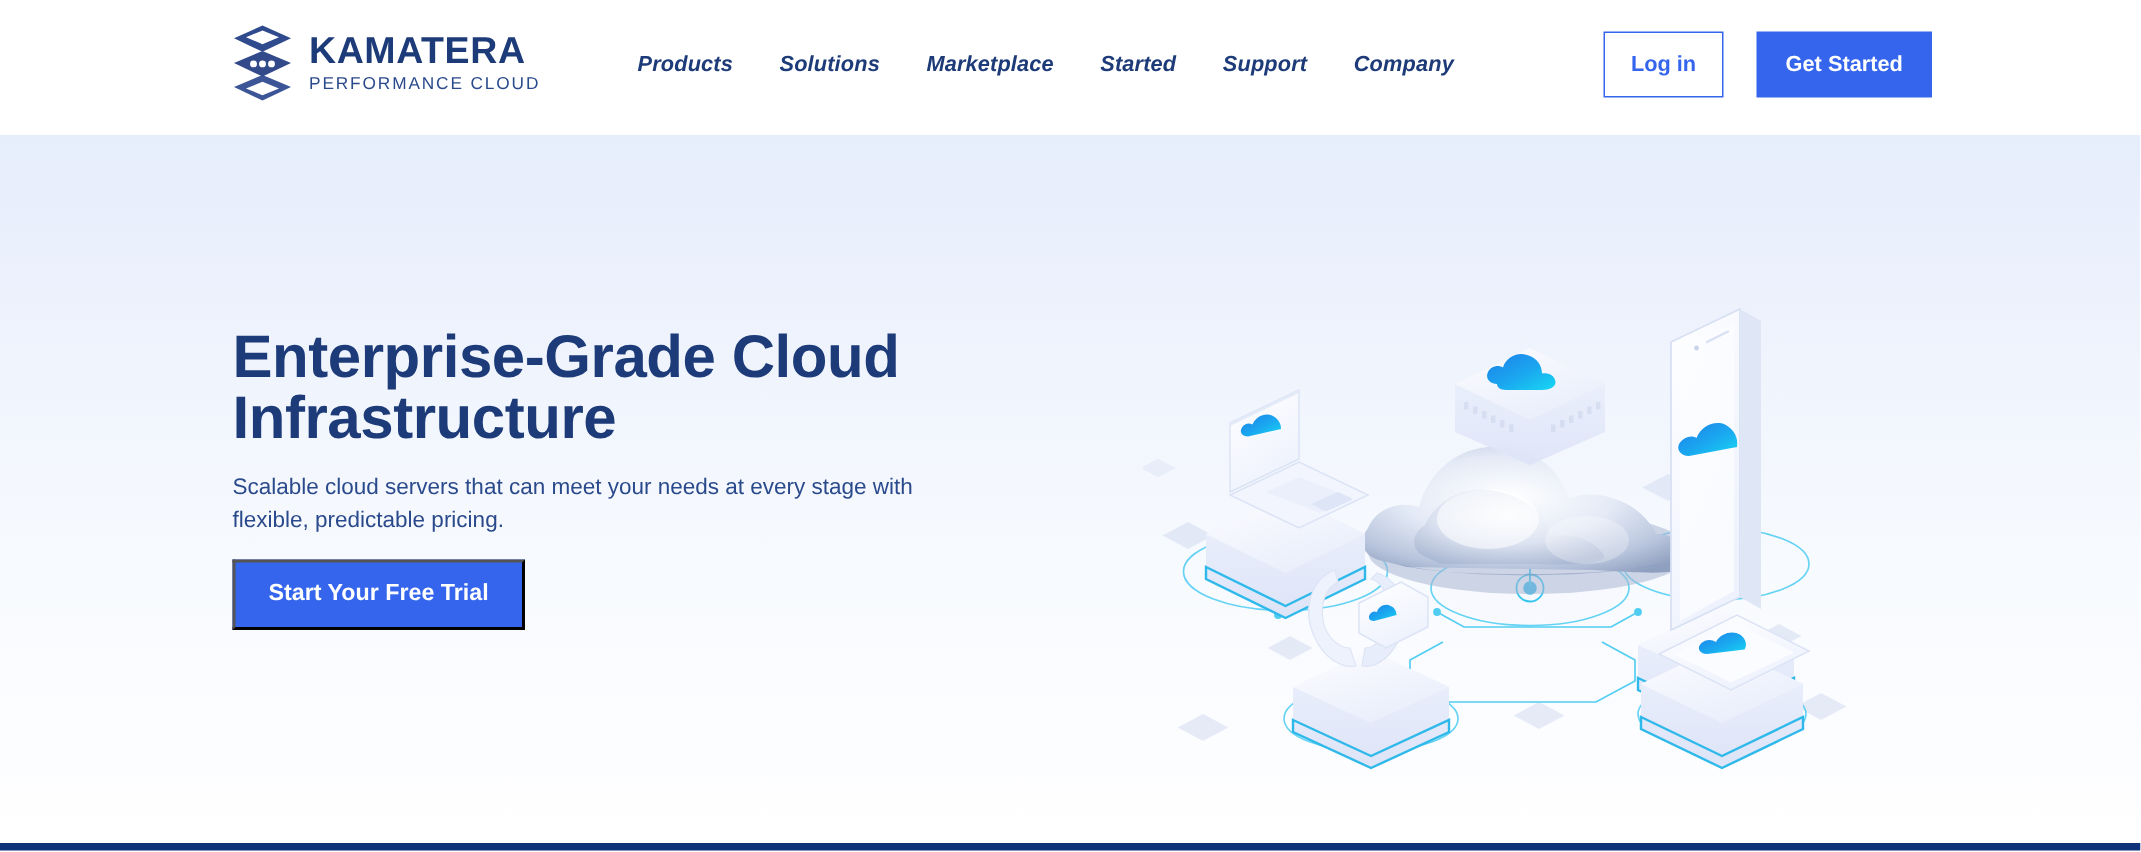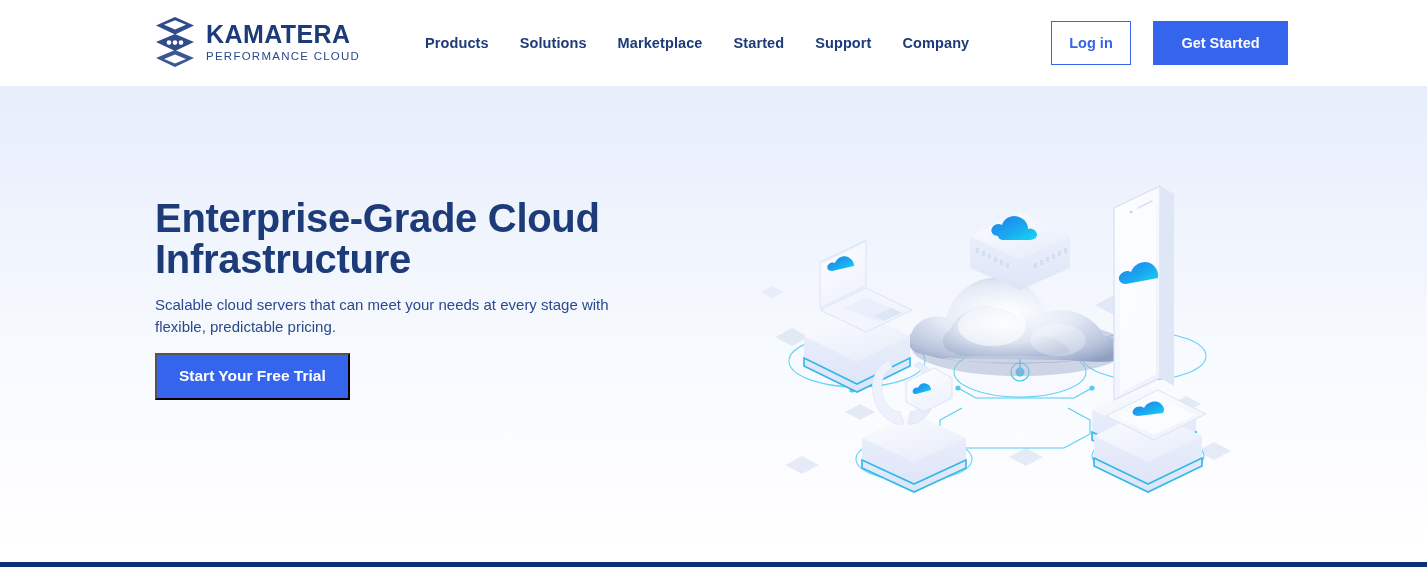--- a/index.html
+++ b/index.html
@@ -49,45 +49,46 @@
 
   
   #nav {
     position:absolute; left:425px; top:0; height:86px;
     display:flex; align-items:center; gap:31px;
   }
   .nav-item {
     font-size:14.5px; font-weight:bold; color:#1d3b78;
     cursor:pointer; white-space:nowrap;
     letter-spacing:0.1px;
+    font-style:italic;
   }
 
   
   #header-actions {
     position:absolute; right:139px; top:0; height:86px;
     display:flex; align-items:center; gap:22px;
   }
   .btn-login {
     width:80px; height:44px;
     border:1px solid #3465ec; background:#ffffff;
     color:#3465ec; font-size:14.5px; font-weight:bold;
     display:flex; align-items:center; justify-content:center;
     cursor:pointer;
   }
   .btn-getstarted {
-    width:135px; height:44px;
+    width:117px; height:44px;
     background:#3465ec; border:none;
     color:#ffffff; font-size:14.5px; font-weight:bold;
     display:flex; align-items:center; justify-content:center;
     cursor:pointer;
   }
 
   
   #hero {
-    position:absolute; top:70px; left:0;
+    position:absolute; top:90px; left:0;
     width:1427px; height:476px;
     background:linear-gradient(180deg,
       #e6edfb 0%,
       #eaf0fc 16%,
       #f1f5fd 38%,
       #f7fafe 60%,
       #fbfcff 78%,
       #ffffff 100%);
     overflow:hidden;
   }

